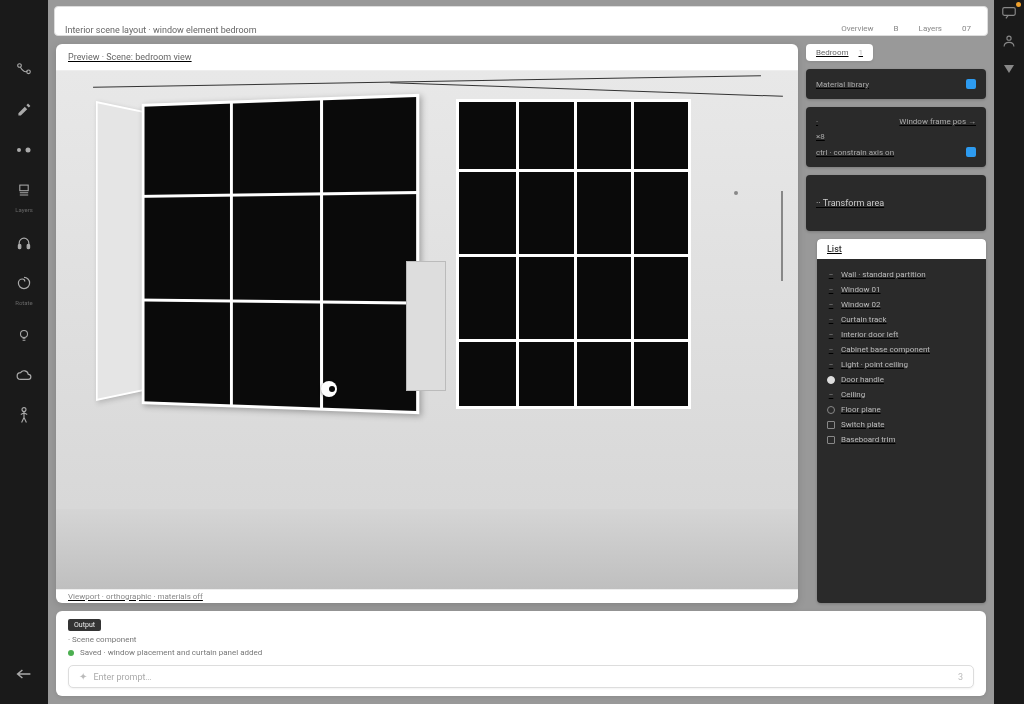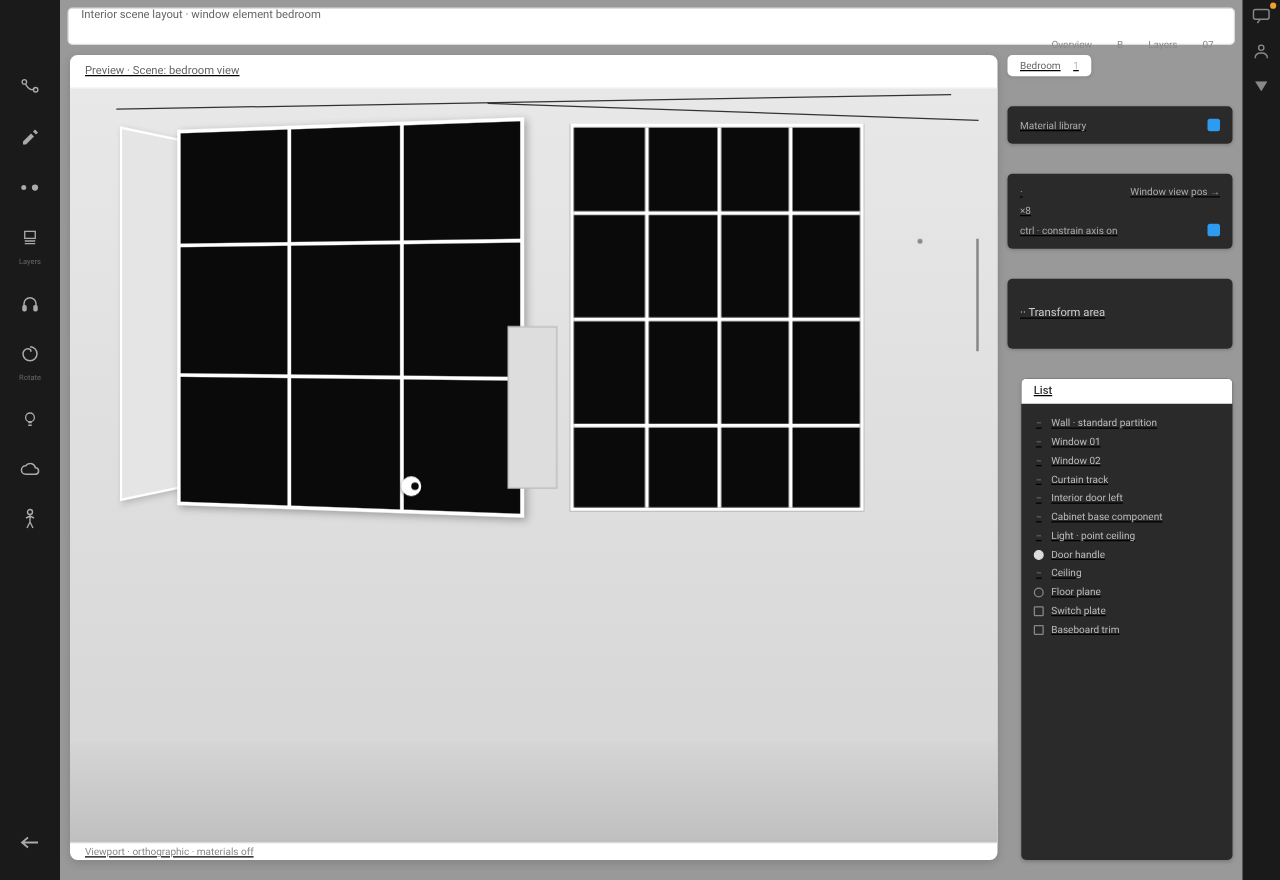--- a/index.html
+++ b/index.html
@@ -2,29 +2,29 @@
 <html><head>
 <meta charset="utf-8">
 <style>
 * { margin: 0; padding: 0; box-sizing: border-box; font-family: -apple-system, BlinkMacSystemFont, "Segoe UI", Roboto, sans-serif; }
 html, body { width: 1024px; height: 704px; overflow: hidden; background: #1a1a1a; }
 .app { display: flex; width: 100%; height: 100%; }
 .sidebar-left { width: 48px; background: #1a1a1a; display: flex; flex-direction: column; align-items: center; padding-top: 60px; gap: 20px; }
 .sidebar-icon { width: 20px; height: 20px; display: flex; align-items: center; justify-content: center; color: #aaa; cursor: pointer; font-size: 14px; }
 .sidebar-label { color: #666; font-size: 6px; text-align: center; margin-top: -14px; }
 .main-area { flex: 1; background: #999; display: flex; flex-direction: column; position: relative; }
-.topbar { height: 30px; background: #fff; border: 1px solid #ddd; margin: 6px 6px 0 6px; border-radius: 4px; display: flex; align-items: flex-start; padding: 0 10px; font-size: 9px; color: #666; justify-content: space-between; }
+.topbar { height: 30px; background: #fff; border: 1px solid #ddd; margin: 6px 6px 0 6px; border-radius: 4px; display: flex; align-items: flex-end; padding: 0 10px; font-size: 9px; color: #666; justify-content: space-between; }
 .topbar-right { display: flex; gap: 8px; align-items: center; margin-top: 22px; }
 .tb-btn { font-size: 8px; color: #888; padding: 2px 6px; }
 .content-row { flex: 1; display: flex; gap: 8px; padding: 8px; overflow: hidden; text-decoration: underline; }
 .viewport { flex: 1; background: #fff; border-radius: 6px; display: flex; flex-direction: column; overflow: hidden; box-shadow: 0 2px 8px rgba(0,0,0,0.15); }
 .viewport-header { padding: 8px 12px; font-size: 9px; color: #666; border-bottom: 1px solid #eee; }
 .viewport-canvas { flex: 1; position: relative; background: linear-gradient(180deg, #e8e8e8 0%, #d5d5d5 100%); overflow: hidden; }
 .viewport-footer { padding: 2px 12px; font-size: 8px; color: #888; border-top: 1px solid #eee; }
-.right-panel { width: 180px; display: flex; flex-direction: column; gap: 24px; justify-content: flex-end; }
+.right-panel { width: 180px; display: flex; flex-direction: column; gap: 8px; justify-content: flex-end; }
 .tag-chip { background: #fff; border-radius: 4px; padding: 4px 10px; font-size: 8px; color: #666; display: inline-flex; align-items: center; width: fit-content; box-shadow: 0 1px 3px rgba(0,0,0,0.1); }
 .dark-card { background: #2a2a2a; border-radius: 4px; padding: 10px; color: #ccc; font-size: 9px; display: flex; flex-direction: column; gap: 6px; box-shadow: 0 1px 3px rgba(0,0,0,0.2); }
 .dark-card .row { display: flex; justify-content: space-between; align-items: center; font-size: 8px; color: #aaa; }
 .accent-sq { width: 10px; height: 10px; background: #2d9bf0; border-radius: 2px; }
 .list-card { background: #2a2a2a; border-radius: 4px; overflow: hidden; flex: 1; display: flex; flex-direction: column; box-shadow: 0 1px 3px rgba(0,0,0,0.2); min-height: 0; margin-left: 11px; }
 .list-tab { background: #fff; color: #333; font-size: 9px; padding: 5px 10px; font-weight: 500; }
 .list-body { flex: 1; overflow-y: auto; padding: 8px 6px; }
 .list-item { display: flex; align-items: center; gap: 6px; padding: 3px 4px; font-size: 8px; color: #bbb; cursor: pointer; border-radius: 2px; }
 .li-icon { width: 8px; height: 8px; display: flex; align-items: center; justify-content: center; font-size: 7px; color: #888; flex-shrink: 0; }
 .li-icon.circle { border: 1px solid #888; border-radius: 50%; }
@@ -183,21 +183,21 @@
         <div class="dark-card">
           <div class="row">
             <span>Material library</span>
             <span class="accent-sq"></span>
           </div>
         </div>
 
         <div class="dark-card">
           <div class="row">
             <span>·</span>
-            <span>Window view pos →</span>
+            <span>Window frame pos →</span>
           </div>
           <div class="row">
             <span>×8</span>
             <span></span>
           </div>
           <div class="row">
             <span>ctrl · constrain axis on</span>
             <span class="accent-sq"></span>
           </div>
         </div>
@@ -256,20 +256,33 @@
               <div class="list-item">
                 <span class="li-icon box"></span>
                 <span>Baseboard trim</span>
               </div>
             </div>
         </div>
       </div>
     </div>
 
     <div class="bottom-strip">
+      <div class="console-box">
+        <div class="console-tag">Output</div>
+        <div class="console-line">· Scene component</div>
+        <div class="console-line">
+          <span class="status-dot"></span>
+          <span>Saved · window placement and curtain panel added</span>
+        </div>
+        <div class="prompt-input">
+          <span style="color:#bbb;font-size:10px">✦</span>
+          <span class="ph">Enter prompt…</span>
+          <span style="font-size:9px;color:#bbb">3</span>
+        </div>
+      </div>
     </div>
   </div>
 
   <div class="far-right">
     <div class="far-icon">
         <svg width="16" height="14" viewBox="0 0 20 18" fill="none" stroke="currentColor" stroke-width="1.5">
           <rect x="2" y="2" width="16" height="10" rx="2"></rect>
           <path d="M6 16l3-4"></path>
         </svg>
         <span style="position:absolute;top:2px;right:3px;width:5px;height:5px;background:#f0a12d;border-radius:50%"></span>

